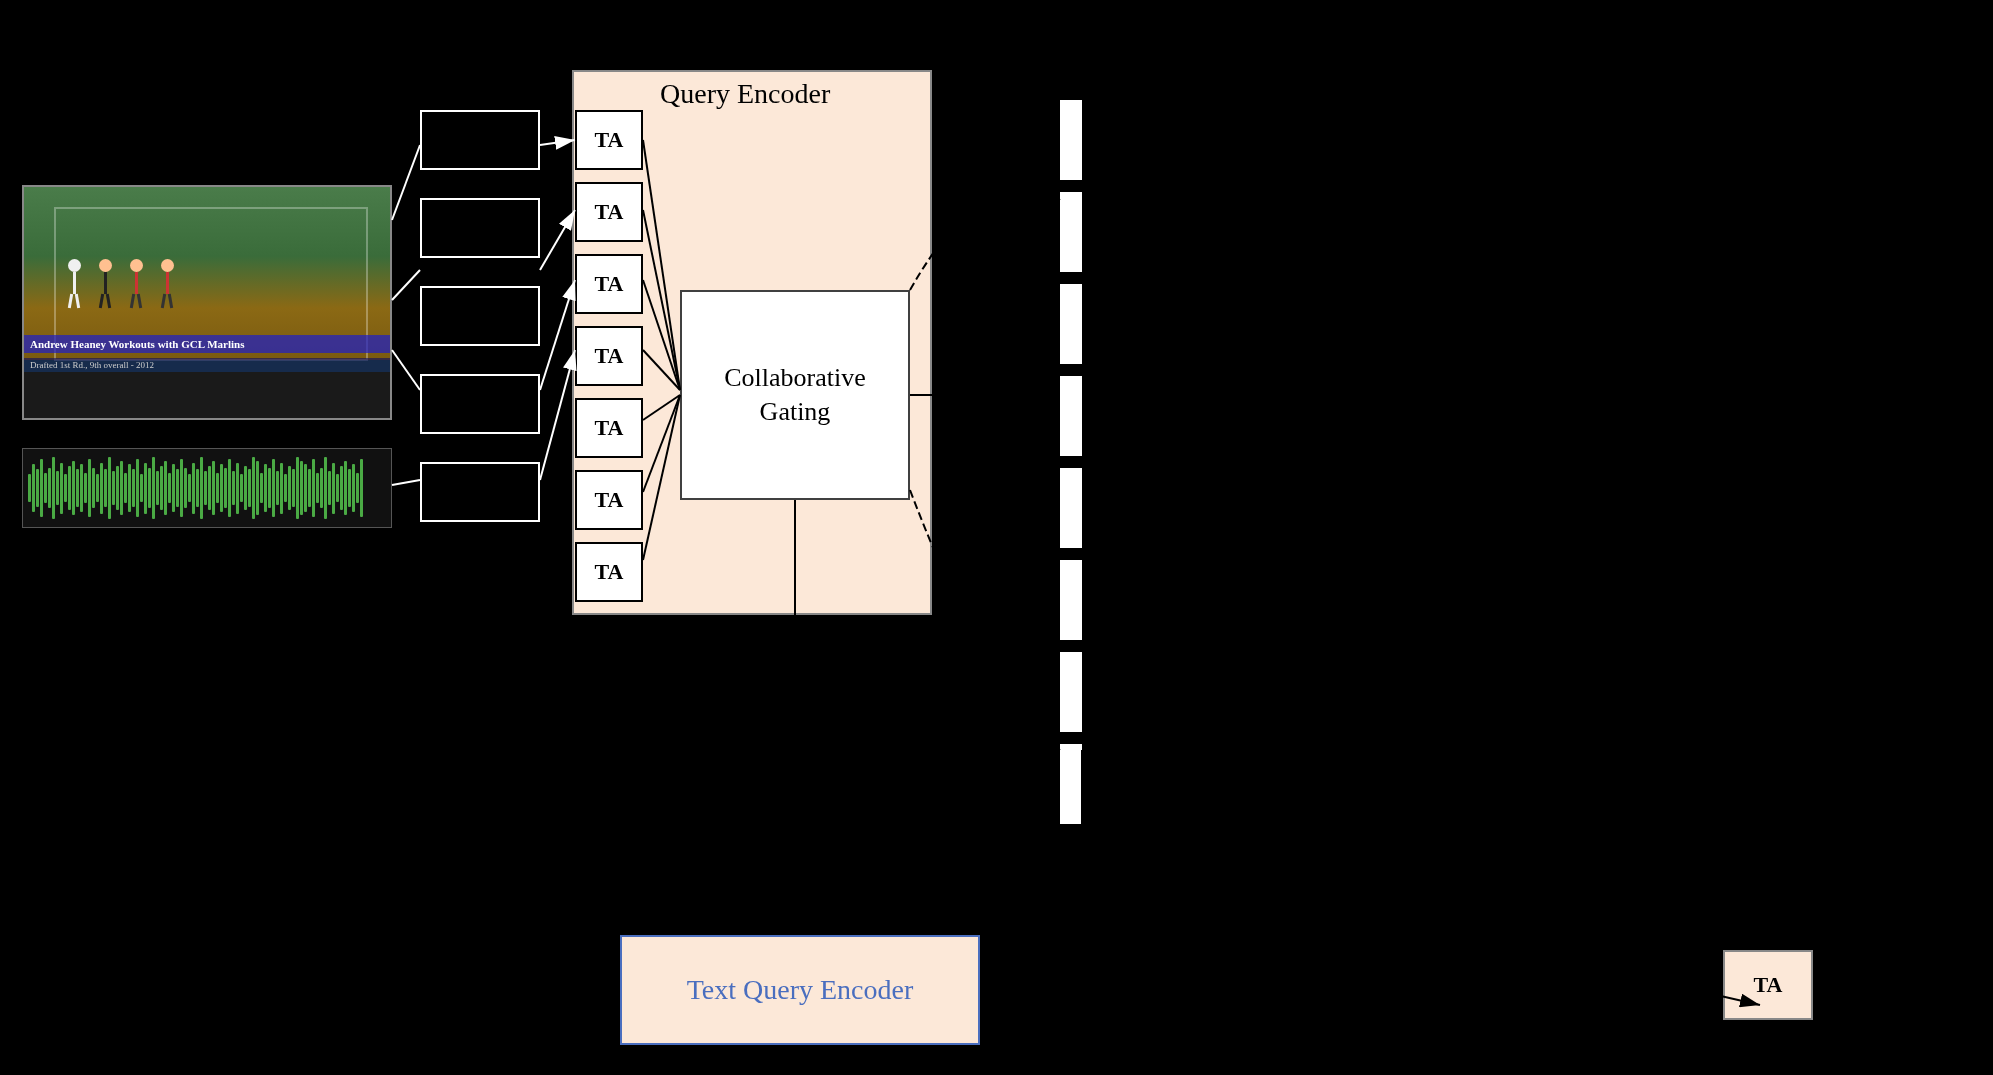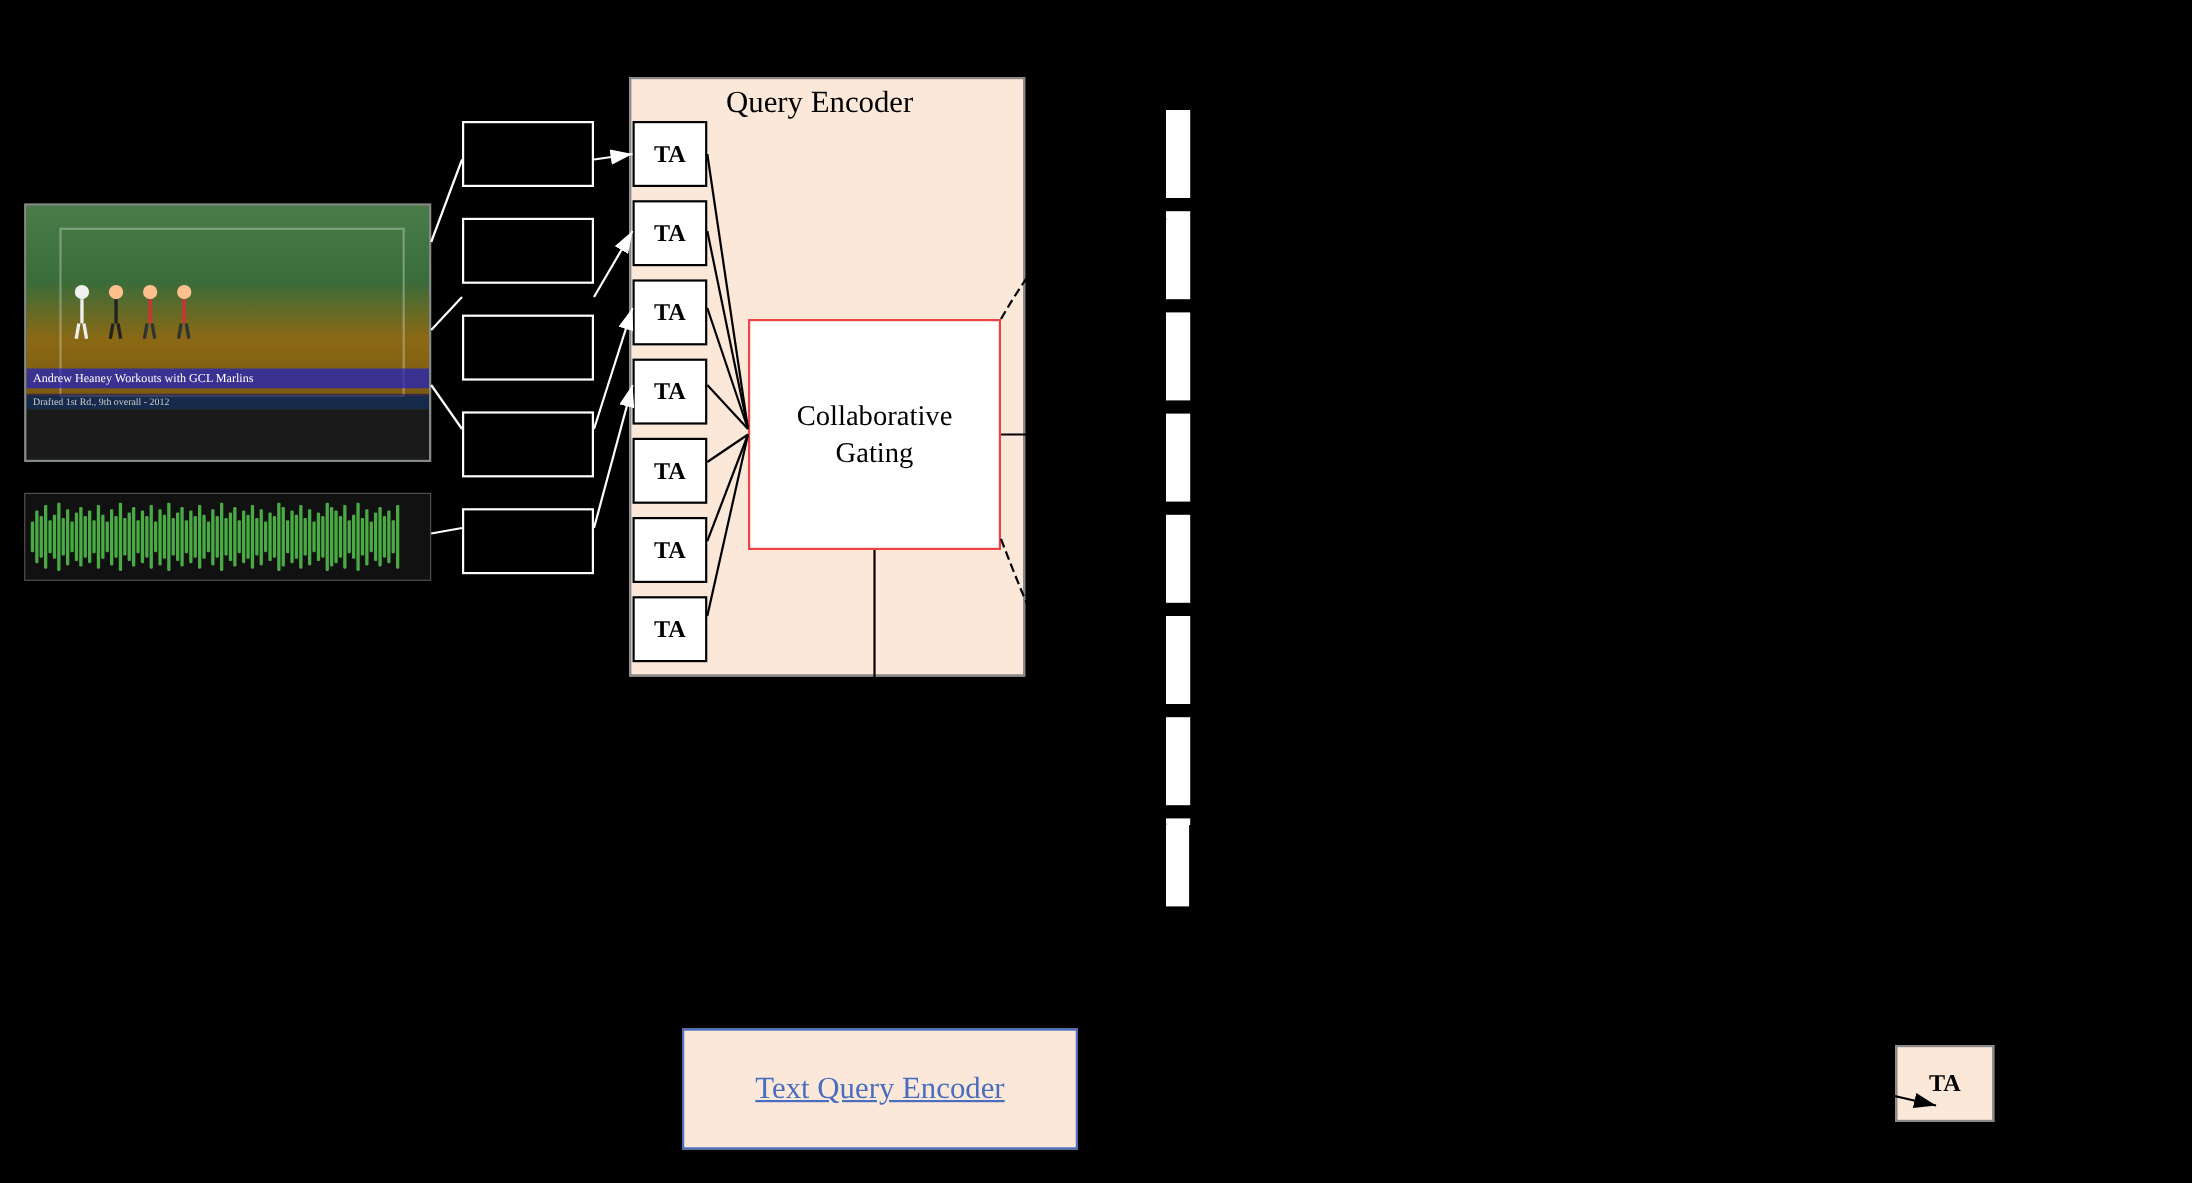--- a/index.html
+++ b/index.html
@@ -48,21 +48,21 @@
 
     .video-caption {
       background: rgba(30,30,200,0.7);
       color: #fff;
       font-size: 11px;
       padding: 3px 6px;
       position: absolute;
       bottom: 28%;
       left: 0;
       width: 100%;
-      font-weight: normal;
+      font-weight: bold;
     }
 
     .video-subcaption {
       background: rgba(10,10,100,0.6);
       color: #ccc;
       font-size: 9px;
       padding: 2px 6px;
       position: absolute;
       bottom: 20%;
       left: 0;
@@ -199,21 +199,21 @@
     }
 
     
     .collab-gating-box {
       position: absolute;
       top: 290px;
       left: 680px;
       width: 230px;
       height: 210px;
       background: #fff;
-      border: 2px solid #ef4444;
+      border: 2px solid #404040;
       display: flex;
       align-items: center;
       justify-content: center;
       text-align: center;
       font-size: 26px;
       line-height: 1.3;
     }
 
     
     .text-query-box {
@@ -222,21 +222,20 @@
       left: 620px;
       width: 360px;
       height: 110px;
       background: #fce8d8;
       border: 2px solid #4a6ebf;
       display: flex;
       align-items: center;
       justify-content: center;
       font-size: 28px;
       color: #4a6ebf;
-      text-decoration: underline;
     }
 
     
     .output-bars {
       position: absolute;
       top: 100px;
       left: 1060px;
       display: flex;
       flex-direction: column;
       gap: 12px;

